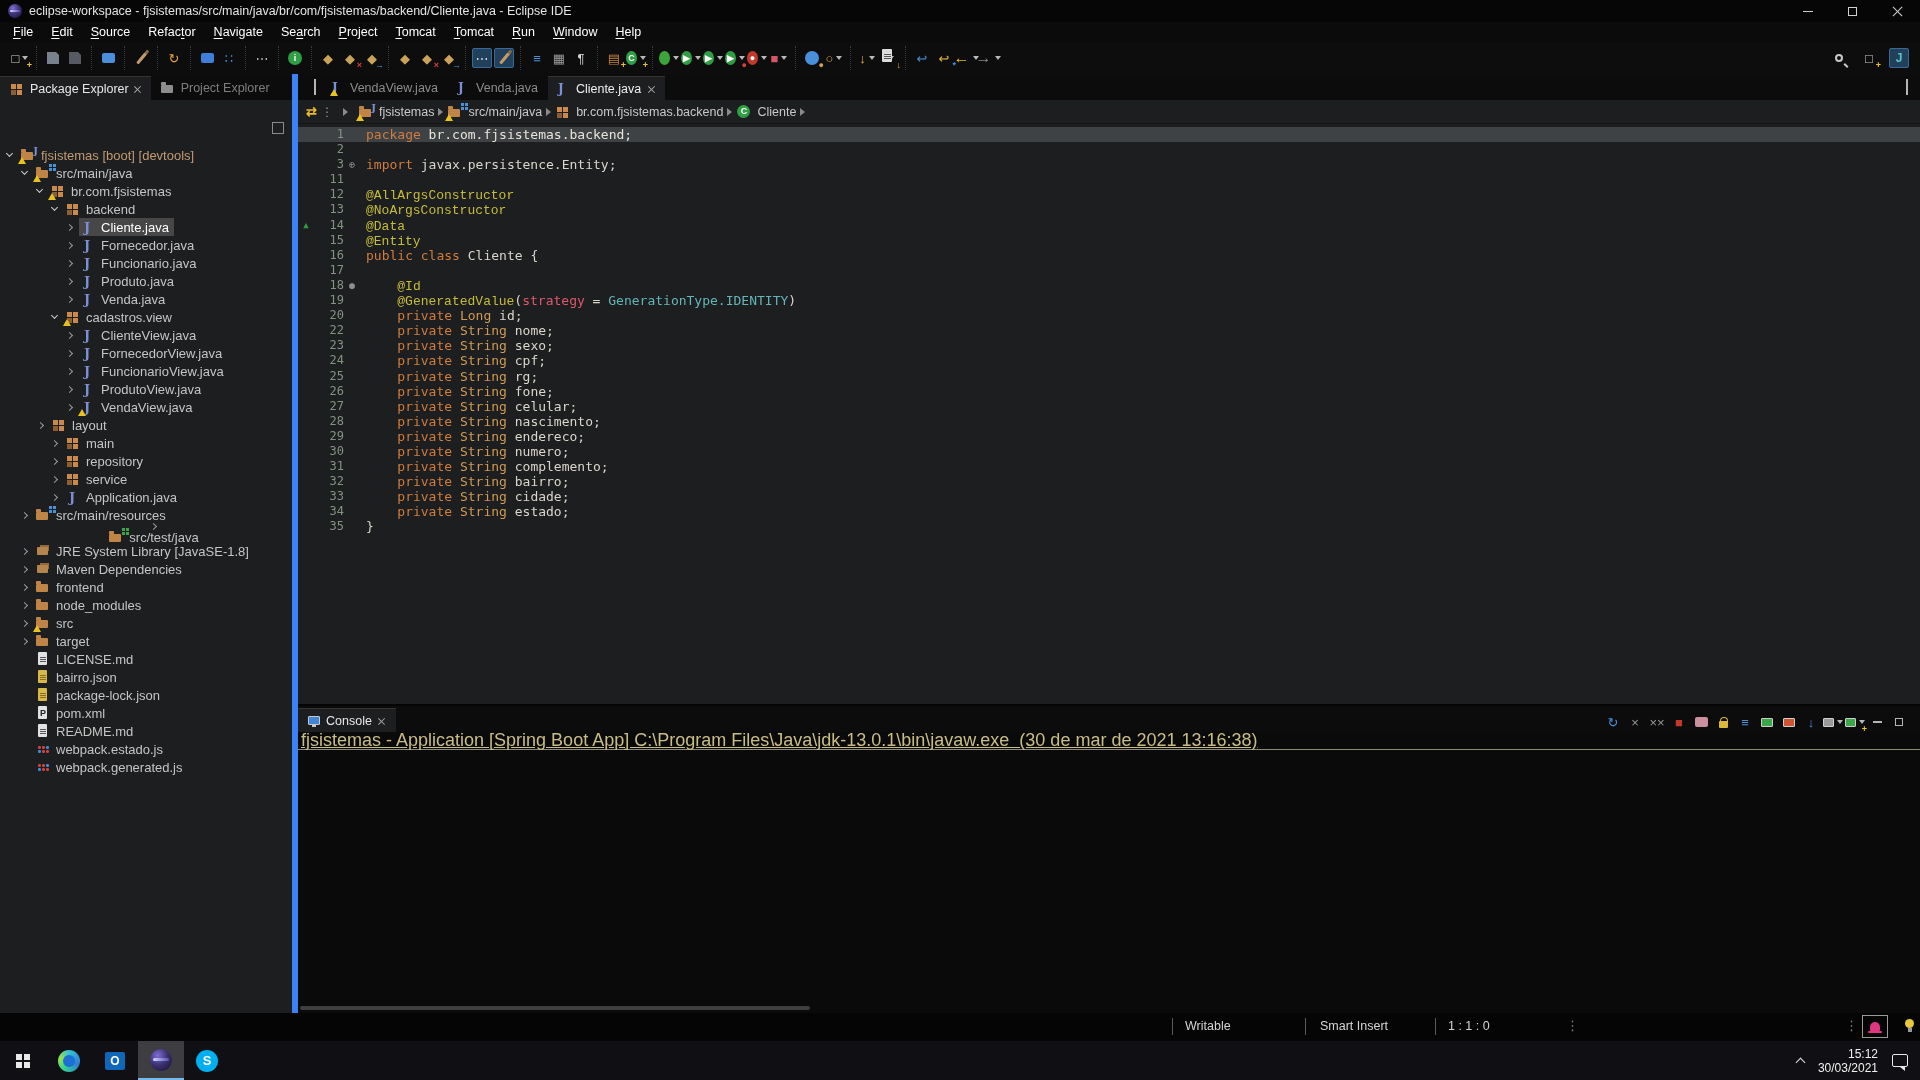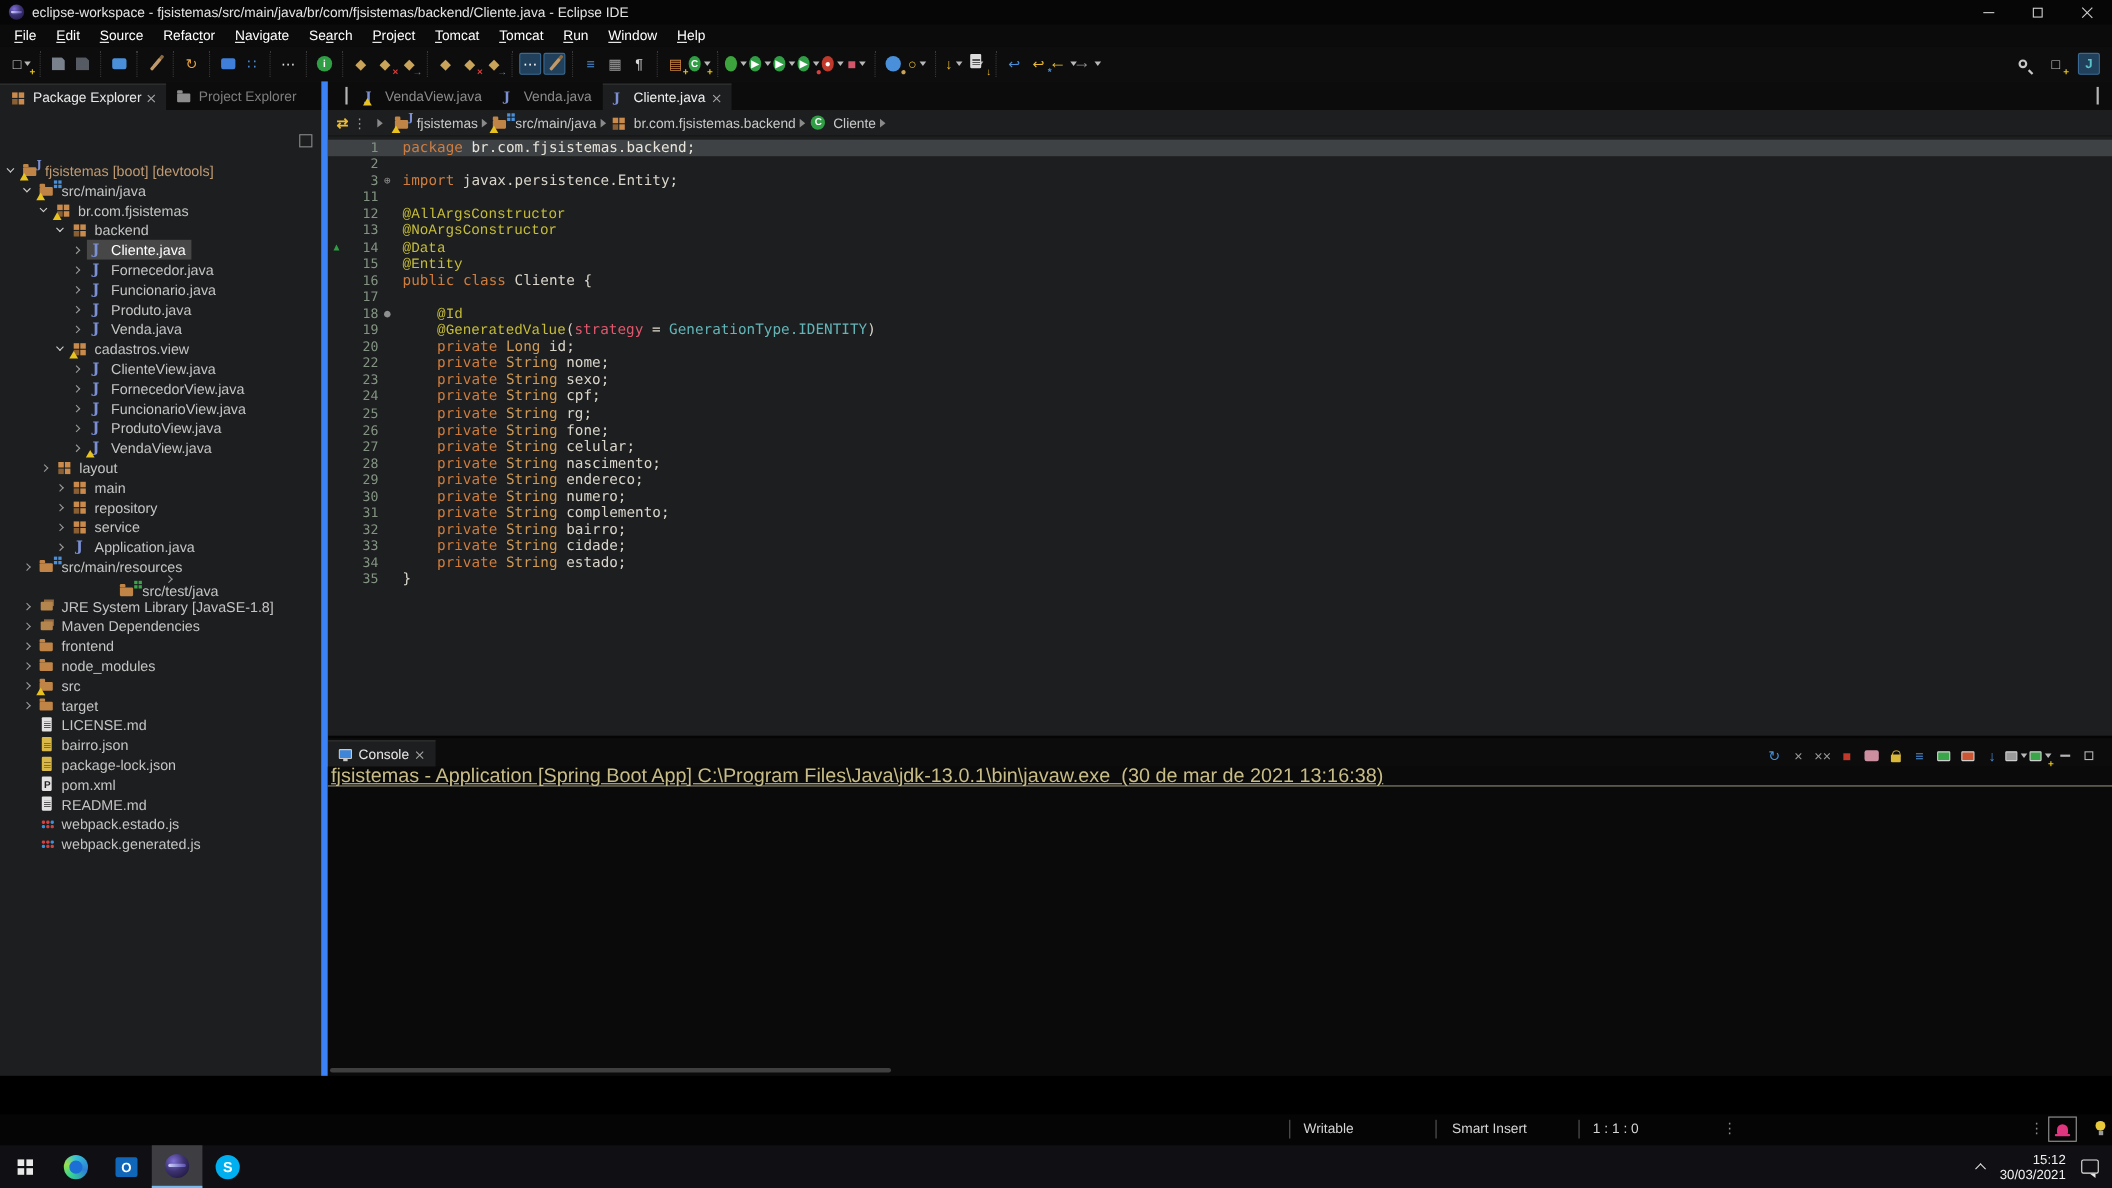--- a/index.html
+++ b/index.html
@@ -149,21 +149,21 @@
   .cmon { width:12px; height:9px; background:#3f86d9; border:1px solid #c8c8c8; border-radius:1px; position:relative; }
   .cmon::after { content:""; position:absolute; left:3px; bottom:-3px; width:4px; height:2px; background:#c8c8c8; }
   .console-tools { margin-left:auto; display:flex; align-items:center; padding-right:10px; }
   .console-body { flex:1 1 auto; position:relative; background:#0a0a0a; }
   .console-header { height:18px; display:flex; align-items:center; border-bottom:1px solid #8f8c76; }
   .chl { color:#c9bd87; font-size:18px; text-decoration:underline; padding-left:3px; white-space:pre; }
   .hscroll { position:absolute; bottom:2px; left:0; right:0; height:5px; }
   .hthumb { position:absolute; left:2px; width:510px; height:4px; background:#3f3f3f; border-radius:2px; }
 
   
-  .statusbar { height:28px; flex:0 0 28px; background:#050505; position:relative; color:#d5d5d5; font-size:12.5px;margin-top:35px; }
+  .statusbar { height:28px; flex:0 0 28px; background:#050505; position:relative; color:#d5d5d5; font-size:12.5px; }
   .sb-sep { position:absolute; top:5px; width:1px; height:17px; background:#5a5a5a; }
   .sb-item { position:absolute; top:6px; }
   .sb-dots { position:absolute; top:5px; color:#8a8a8a; letter-spacing:0; font-size:13px; }
   .bellbox { position:absolute; right:32px; top:2px; width:26px; height:23px; border:1px solid #9a9a9a;
     display:flex; align-items:center; justify-content:center; }
   .bell { width:10px; height:9px; background:#e0357f; border-radius:5px 5px 1px 1px; position:relative; }
   .bell::after { content:""; position:absolute; left:-2px; bottom:-2px; width:14px; height:2px; background:#e0357f; border-radius:1px; }
   .bulb { position:absolute; right:6px; top:6px; width:9px; height:9px; border-radius:50%; background:#e8c93a; }
   .bulb::after { content:""; position:absolute; left:2.5px; bottom:-4px; width:4px; height:4px; background:#9a9a9a; }
 

